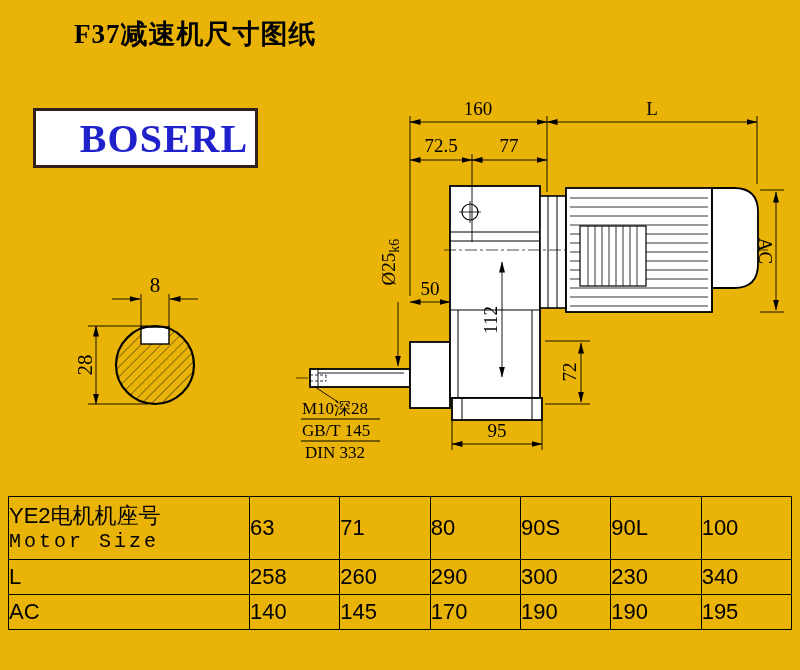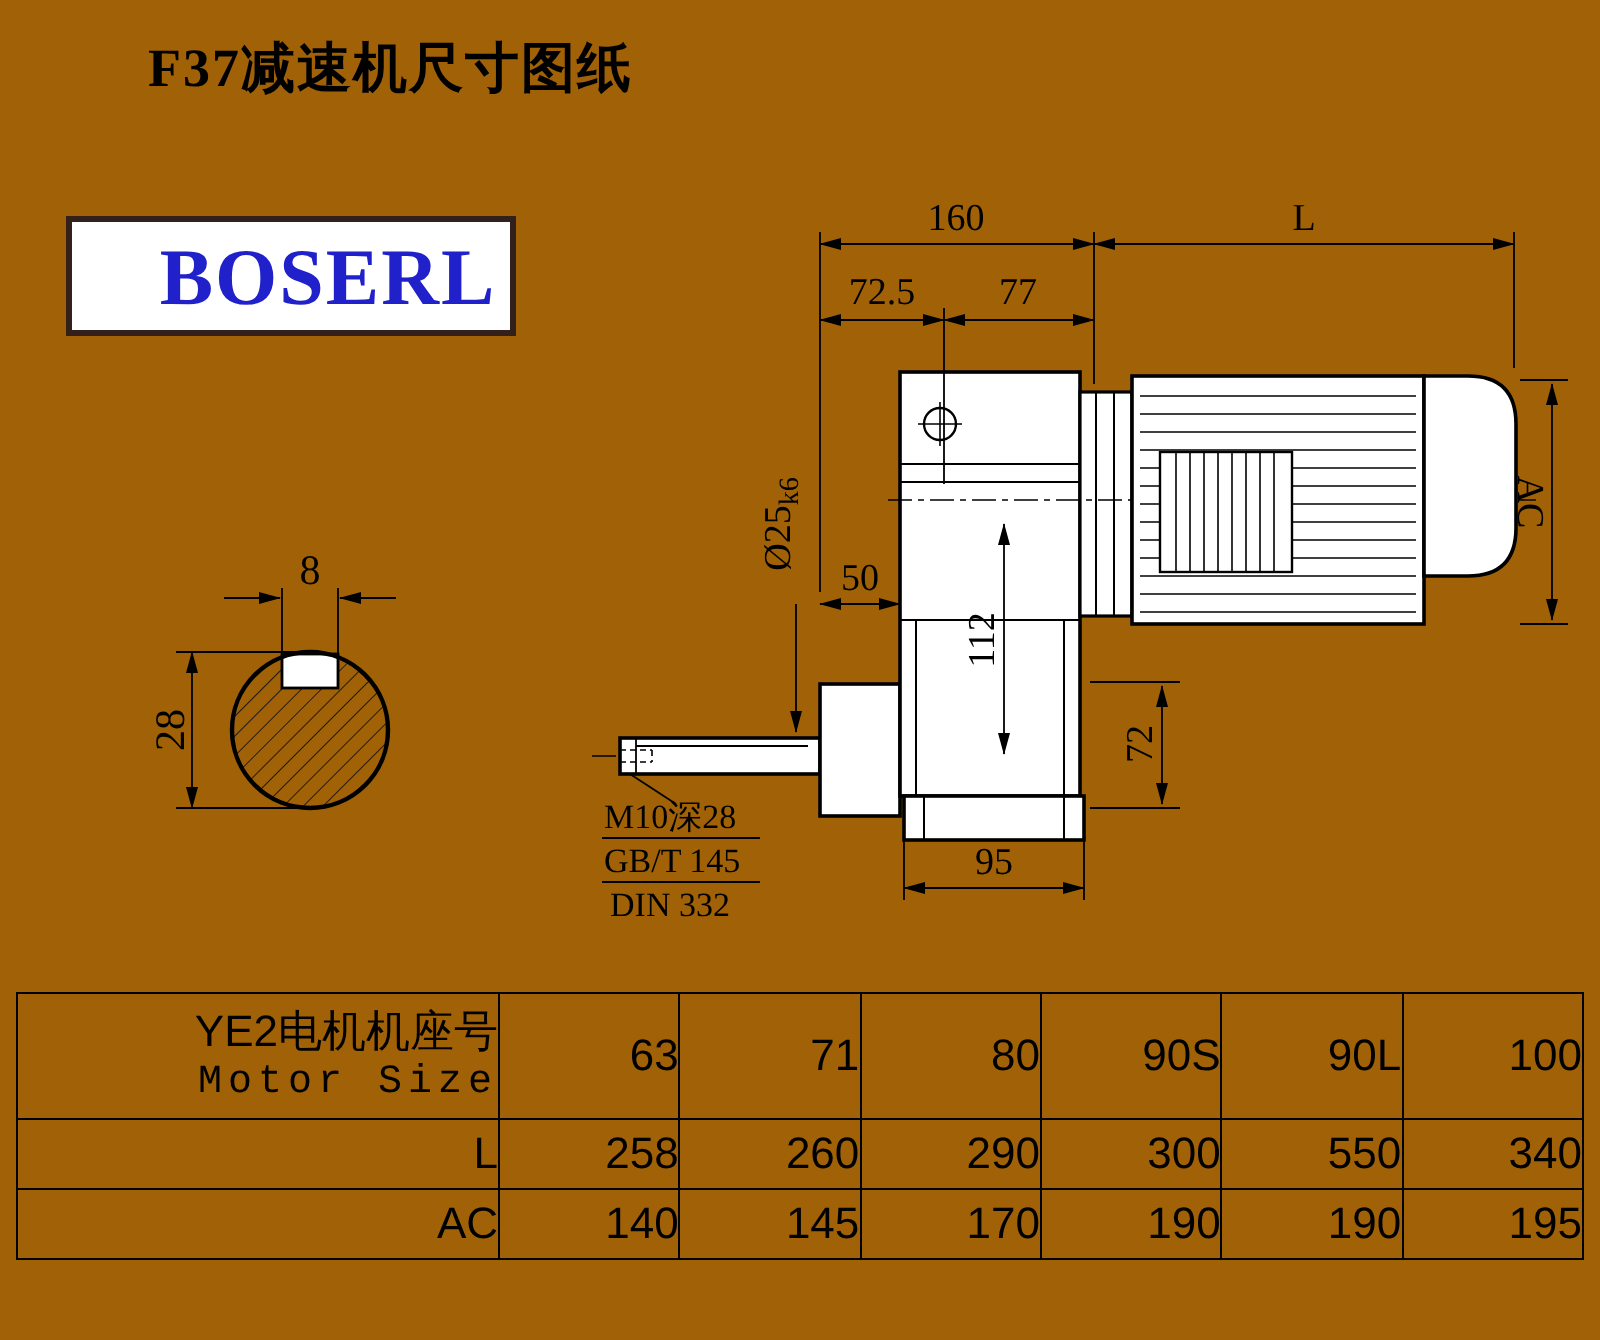--- a/index.html
+++ b/index.html
@@ -1,24 +1,24 @@
 <!DOCTYPE html>
 <html><head>
 <meta charset="utf-8">
 <style>
   html,body{margin:0;padding:0;background:#fff;}
-  .page{position:relative;width:800px;height:670px;background:#a16207;font-family:"Liberation Sans",sans-serif;overflow:hidden;color:#000;}
+  .page{position:relative;width:800px;height:670px;background:#eab308;font-family:"Liberation Sans",sans-serif;overflow:hidden;color:#000;}
   .title{position:absolute;left:74px;top:16px;font-family:"Liberation Serif",serif;font-weight:bold;font-size:27px;letter-spacing:1px;white-space:nowrap;}
   .logo-box{position:absolute;left:33px;top:108px;width:182px;height:54px;border:3px solid #33201a;background:#fff;display:flex;align-items:center;justify-content:center;padding-left:37px;}
   .logo-box span{font-family:"Liberation Serif",serif;font-weight:bold;font-size:40px;color:#2121cc;letter-spacing:1px;}
   svg.drawing{position:absolute;left:0;top:0;}
   .dim-t{font-family:"Liberation Serif",serif;font-size:19px;fill:#000;}
   .dim-big{font-family:"Liberation Serif",serif;font-size:21px;fill:#000;}
   .note-t{font-family:"Liberation Serif",serif;font-size:17px;fill:#000;}
-  table.spec{position:absolute;left:8px;top:496px;width:784px;border-collapse:collapse;table-layout:fixed;text-align:right;padding-left:28px;}
+  table.spec{position:absolute;left:8px;top:496px;width:784px;border-collapse:collapse;table-layout:fixed;text-align:left;padding-left:28px;}
   table.spec td{border:1.5px solid #000;padding:0;vertical-align:middle;font-size:22px;font-family:"Liberation Sans",sans-serif;}
   table.spec td.c0{width:240px;}
   tr.hdr td{height:62px;}
   tr.datarow td{height:34px;}
   .hdr-cn{font-size:22px;line-height:1.25;}
   .hdr-en{font-size:20px;letter-spacing:3px;font-family:Liberation Mono, monospace;line-height:1.2;}
 </style>
 </head>
 <body>
 
@@ -187,21 +187,21 @@
       <td>90S</td>
       <td>90L</td>
       <td>100</td>
     </tr>
     <tr class="datarow">
       <td class="c0">L</td>
       <td>258</td>
       <td>260</td>
       <td>290</td>
       <td>300</td>
-      <td>550</td>
+      <td>230</td>
       <td>340</td>
     </tr>
     <tr class="datarow">
       <td class="c0">AC</td>
       <td>140</td>
       <td>145</td>
       <td>170</td>
       <td>190</td>
       <td>190</td>
       <td>195</td>

